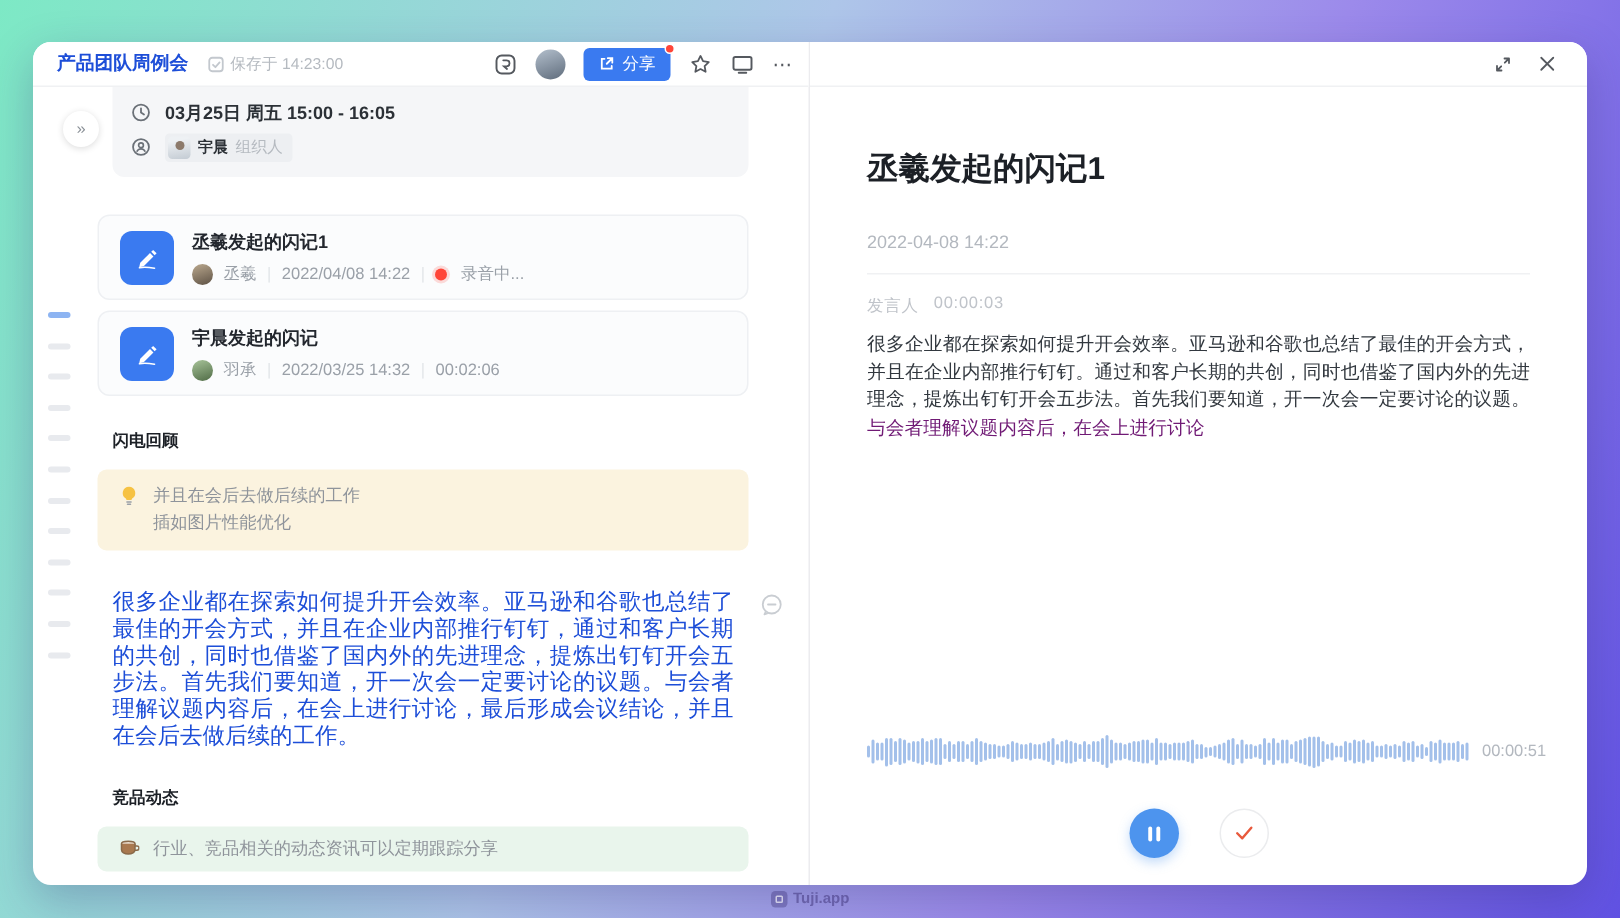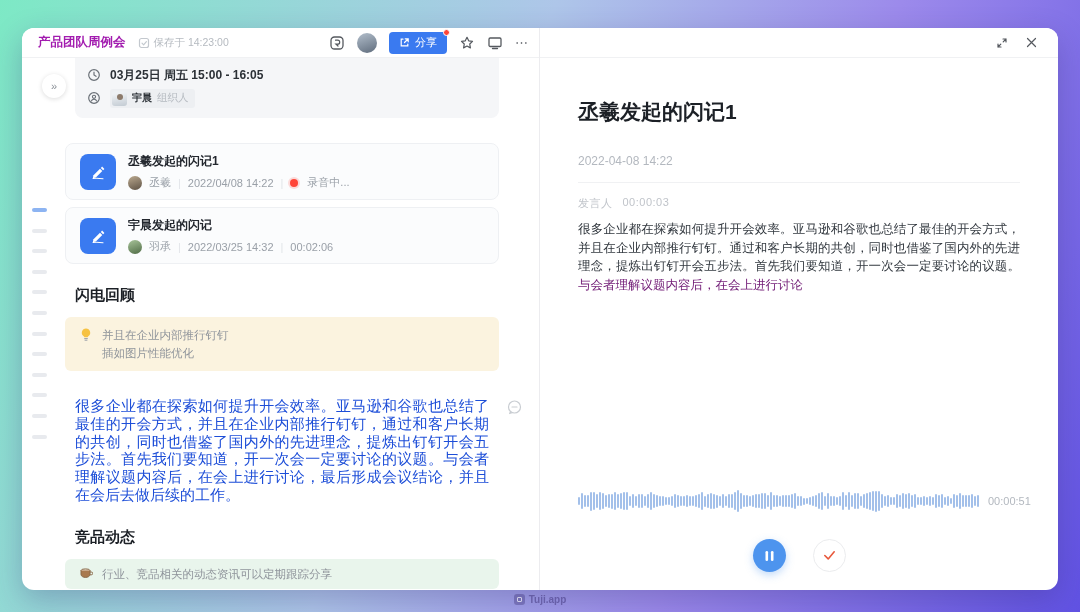--- a/index.html
+++ b/index.html
@@ -17,21 +17,21 @@
   .pane{ height:100%; position:relative; }
   .pane-left{ width:518px; }
   .pane-right{ flex:1; border-left:1px solid #ececef; }
   .pane-header{
     height:30px; display:flex; align-items:center; border-bottom:1px solid #f0f1f3;
     background:#fff; position:relative; z-index:5;
   }
   .pane-left .pane-header{ padding:0 10px 0 16px; }
   .pane-right .pane-header{ justify-content:flex-end; padding-right:20px; gap:16px; }
 
-  .doc-title{ font-size:12.5px; font-weight:700; color:#a21caf; }
+  .doc-title{ font-size:12.5px; font-weight:700; color:#1d4ed8; }
   .saved{ display:flex; align-items:center; gap:4px; margin-left:12px; color:#b5bac0; font-size:10.5px; }
   .tb-spacer{ flex:1; }
   .tb-group{ display:flex; align-items:center; gap:12px; }
   .tb-btn{ display:flex; align-items:center; justify-content:center; cursor:pointer; background:none; border:none; padding:0; }
   .avatar-sm{ width:20px; height:20px; border-radius:50%; background:linear-gradient(160deg,#b3bfcc,#5f6c7c); }
   .share-btn{
     display:flex; align-items:center; gap:5px; background:var(--accent,#3a7af0); color:#fff;
     font-size:11px; height:22px; padding:0 10px; border-radius:4px; border:none; cursor:pointer;
     position:relative; font-family:inherit;
   }
@@ -74,21 +74,21 @@
   .flash-body{ display:flex; flex-direction:column; gap:5px; }
   .flash-title{ font-size:12px; font-weight:700; color:#23272e; }
   .flash-meta{ display:flex; align-items:center; gap:7px; font-size:11px; color:#9aa0a8; }
   .meta-avatar{ width:14px; height:14px; border-radius:50%; }
   .meta-avatar.a1{ background:linear-gradient(160deg,#bba98f,#5d5144); }
   .meta-avatar.a2{ background:linear-gradient(160deg,#a8c49a,#4f6b45); }
   .meta-sep{ color:#e2e5e9; }
   .rec-dot{ width:8px; height:8px; border-radius:50%; background:var(--recording,#ff4538);
     box-shadow:0 0 0 2px rgba(255,69,56,.18); display:inline-block; margin-right:2px; }
 
-  .h2{ font-size:15px; font-weight:700; color:#1c2026; margin:22px 0 0 10px; }
+  .h2{ font-size:11px; font-weight:700; color:#1c2026; margin:22px 0 0 10px; }
   .block{ border-radius:6px; margin-top:12px; padding:9px 14px; display:flex; gap:9px; }
   .block.yellow{ background:#fbf3df; }
   .block.green{ background:#e9f5ec; align-items:center; padding:8px 14px; }
   .block-lines{ font-size:11.5px; color:#8f949b; line-height:18px; }
   .block-icon{ flex:none; padding-top:1px; }
 
   .paragraph{
     margin:26px 10px 0 10px; font-size:15px; line-height:17.8px; color:#1d4ed8;
     text-align:justify; position:relative;
   }
@@ -269,21 +269,21 @@
       <div class="h2">闪电回顾</div>
 
       <div class="block yellow">
         <span class="block-icon">
           <svg width="14" height="15" viewBox="0 0 14 15">
               <path d="M7 1.5a4.2 4.2 0 012.3 7.7c-.4.3-.6.7-.6 1.1H5.3c0-.4-.2-.8-.6-1.1A4.2 4.2 0 017 1.5z" fill="#f6c243"></path>
               <path d="M5.6 11.6h2.8M6 13.2h2" stroke="#9aa0a8" stroke-width="1" stroke-linecap="round"></path>
             </svg>
         </span>
         <span class="block-lines">
-          <div>并且在企业内部推行钉钉</div>
+          <div>并且在会后去做后续的工作</div>
           <div>插如图片性能优化</div>
         </span>
       </div>
 
       <div class="paragraph">
         <span>很多企业都在探索如何提升开会效率。亚马逊和谷歌也总结了最佳的开会方式，并且在企业内部推行钉钉，通过和客户长期的共创，同时也借鉴了国内外的先进理念，提炼出钉钉开会五步法。首先我们要知道，开一次会一定要讨论的议题。与会者理解议题内容后，在会上进行讨论，最后形成会议结论，并且在会后去做后续的工作。</span>
         <button class="comment-fab">
           <svg width="17" height="17" viewBox="0 0 17 17">
               <circle cx="8.5" cy="8" r="6" fill="none" stroke="#c9cdd2" stroke-width="1.2"></circle>
               <path d="M6 8h5" stroke="#c9cdd2" stroke-width="1.2" stroke-linecap="round"></path>

